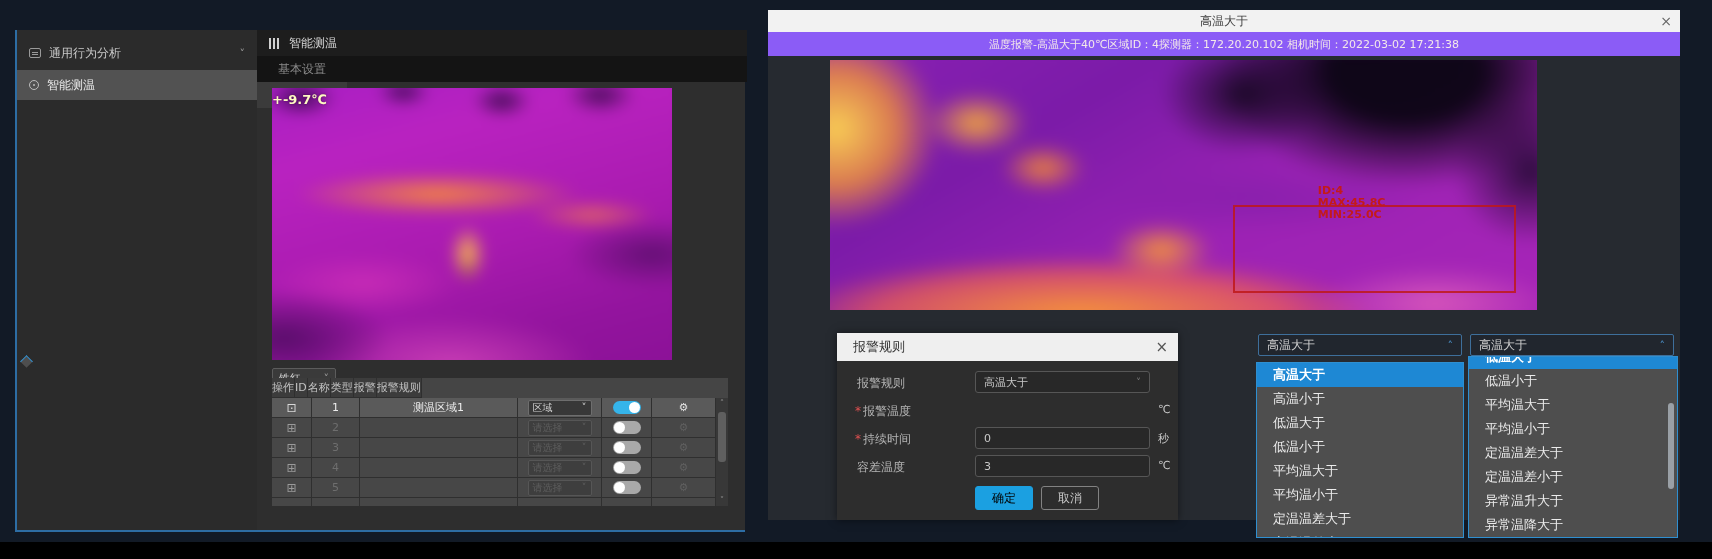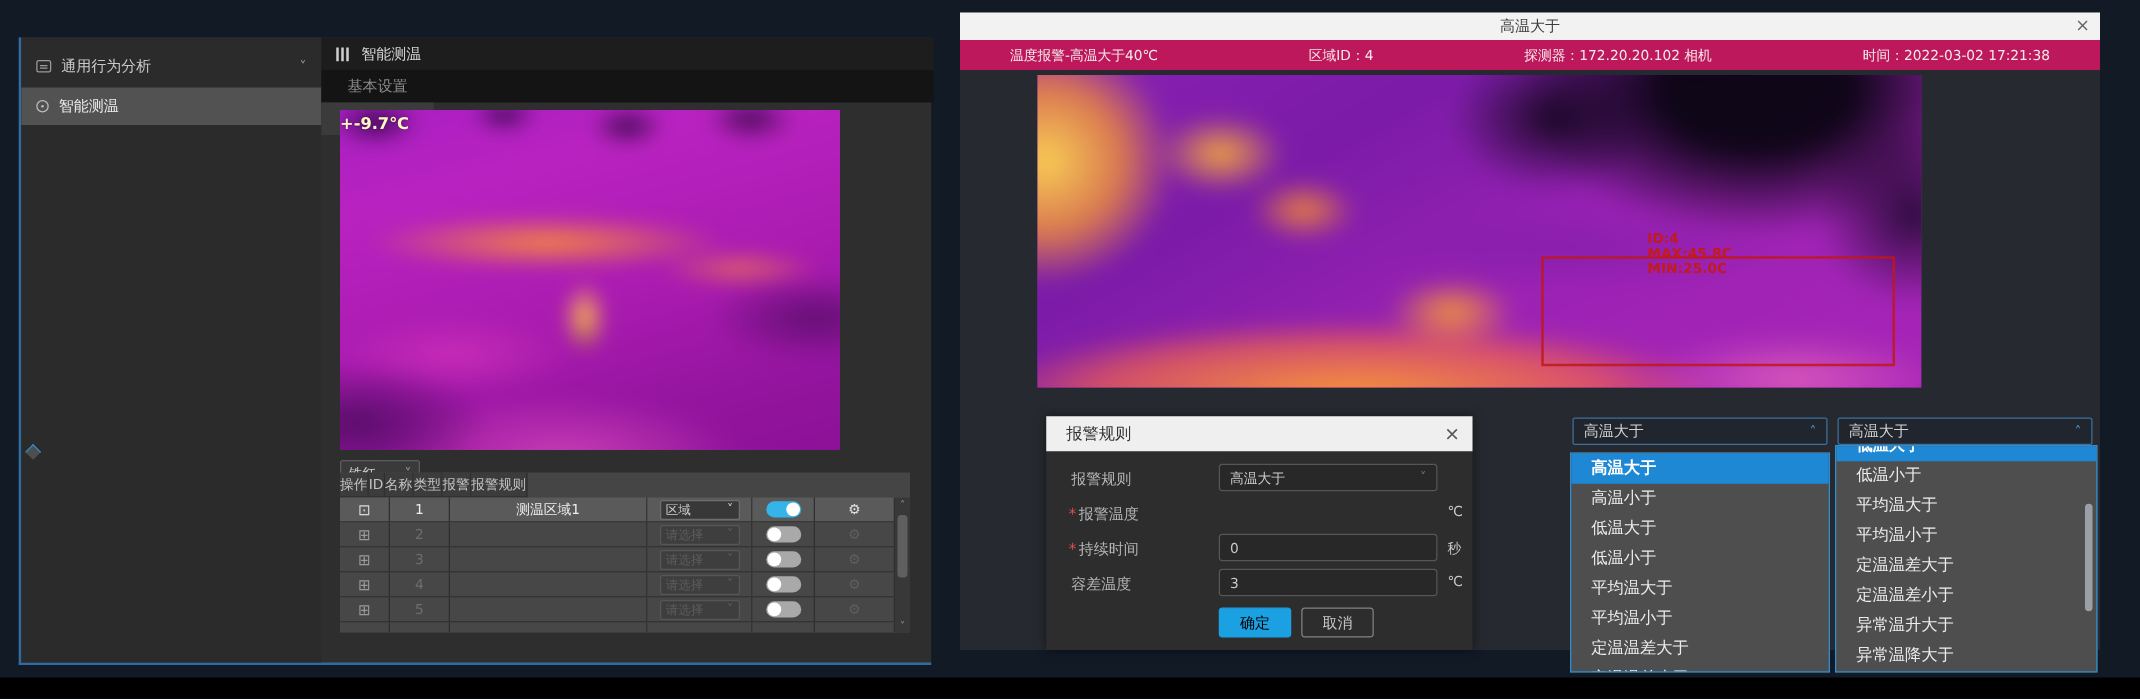--- a/index.html
+++ b/index.html
@@ -86,22 +86,22 @@
   #row-partial .tcell { border-bottom:none; background:#474747; }
   #table-scrollbar { position:absolute; right:0; top:20px; bottom:0; width:12px; background:#383838; }
   #table-scrollbar .thumb { position:absolute; left:2px; top:14px; width:8px; height:50px; background:#5f5f5f; border-radius:3px; }
   #table-scrollbar .sb-arrow { position:absolute; left:0; width:12px; text-align:center; font-size:8px; color:#909090; }
 
   
   #alarm-dialog { left:768px; top:10px; width:912px; height:510px; background:#262a30; }
   #alarm-titlebar { left:0; top:0; width:100%; height:22px; background:#f2f2f2; color:#3d3d3d; font-size:12px;
     display:flex; align-items:center; justify-content:center; }
   #alarm-close { position:absolute; right:8px; top:0; height:22px; line-height:22px; color:#666; font-size:14px; cursor:pointer; }
-  #alert-bar { left:0; top:22px; width:100%; height:24px; background:#be185d; color:#f4e9e9; font-size:11px;
-    display:flex; align-items:center; justify-content:space-between; padding:0 40px; }
+  #alert-bar { left:0; top:22px; width:100%; height:24px; background:#8b5cf6; color:#f4e9e9; font-size:11px;
+    display:flex; align-items:center; justify-content:center; padding:0 40px; }
   #thermal2 { left:62px; top:50px; width:707px; height:250px; overflow:hidden; background:#8a21b4; }
   #thermal2-art { position:absolute; inset:-16px; filter:blur(8px);
     background:
       radial-gradient(34% 55% at 80% 10%, rgba(8,4,16,.95) 30%, rgba(8,4,16,0) 75%),
       radial-gradient(16% 30% at 58% 18%, rgba(10,5,18,.85), rgba(10,5,18,0) 70%),
       radial-gradient(14% 35% at 97% 45%, rgba(15,6,30,.8), rgba(15,6,30,0) 75%),
       radial-gradient(18% 45% at 3% 30%, rgba(255,215,80,.95), rgba(255,160,40,.7) 45%, rgba(255,160,40,0) 78%),
       radial-gradient(10% 16% at 22% 28%, rgba(255,180,50,.9), rgba(255,180,50,0) 70%),
       radial-gradient(8% 12% at 31% 44%, rgba(255,150,40,.85), rgba(255,150,40,0) 72%),
       radial-gradient(10% 14% at 47% 73%, rgba(255,160,45,.9), rgba(255,160,45,0) 70%),

